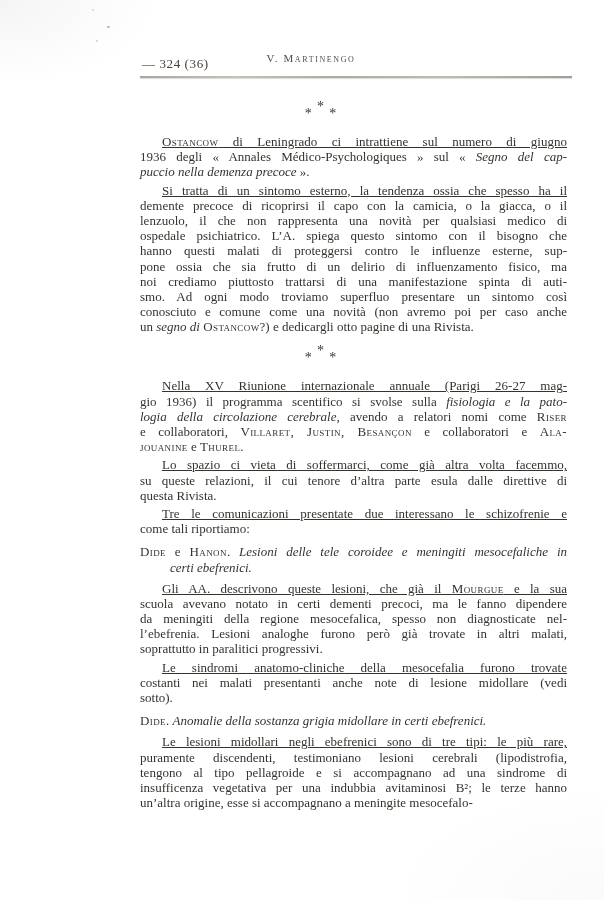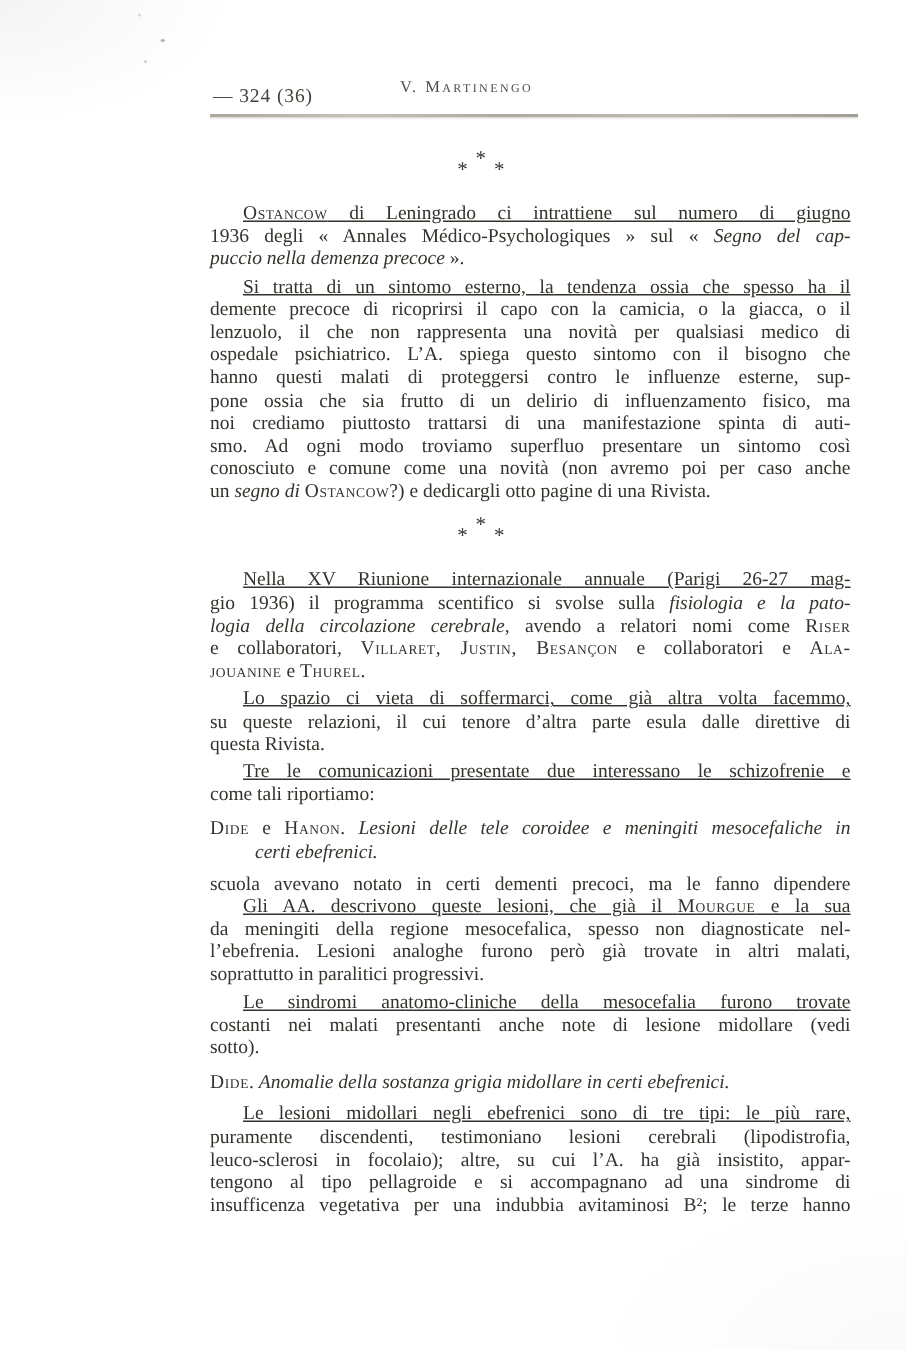--- a/index.html
+++ b/index.html
@@ -102,35 +102,35 @@
       </div>
       <div class="block paragraph">
         <div class="line ind1"><span class="seg-r">Tre le comunicazioni presentate due interessano le schizofrenie e</span></div>
         <div class="line natural"><span class="seg-r">come tali riportiamo:</span></div>
       </div>
       <div class="block heading">
         <div class="line"><span class="seg-sc">Dide</span><span class="seg-r"> e </span><span class="seg-sc">Hanon</span><span class="seg-r">. </span><span class="seg-i">Lesioni delle tele coroidee e meningiti mesocefaliche in</span></div>
         <div class="line natural ind2"><span class="seg-i">certi ebefrenici.</span></div>
       </div>
       <div class="block paragraph">
+        <div class="line ind1"><span class="seg-r">Gli AA. descrivono queste lesioni, che già il </span><span class="seg-sc">Mourgue</span><span class="seg-r"> e la sua</span></div>
         <div class="line"><span class="seg-r">scuola avevano notato in certi dementi precoci, ma le fanno dipendere</span></div>
-        <div class="line ind1"><span class="seg-r">Gli AA. descrivono queste lesioni, che già il </span><span class="seg-sc">Mourgue</span><span class="seg-r"> e la sua</span></div>
         <div class="line"><span class="seg-r">da meningiti della regione mesocefalica, spesso non diagnosticate nel-</span></div>
         <div class="line"><span class="seg-r">l’ebefrenia. Lesioni analoghe furono però già trovate in altri malati,</span></div>
         <div class="line natural"><span class="seg-r">soprattutto in paralitici progressivi.</span></div>
       </div>
       <div class="block paragraph">
         <div class="line ind1"><span class="seg-r">Le sindromi anatomo-cliniche della mesocefalia furono trovate</span></div>
         <div class="line"><span class="seg-r">costanti nei malati presentanti anche note di lesione midollare (vedi</span></div>
         <div class="line natural"><span class="seg-r">sotto).</span></div>
       </div>
       <div class="block heading">
         <div class="line natural"><span class="seg-sc">Dide</span><span class="seg-r">. </span><span class="seg-i">Anomalie della sostanza grigia midollare in certi ebefrenici.</span></div>
       </div>
       <div class="block paragraph">
         <div class="line ind1"><span class="seg-r">Le lesioni midollari negli ebefrenici sono di tre tipi: le più rare,</span></div>
         <div class="line"><span class="seg-r">puramente discendenti, testimoniano lesioni cerebrali (lipodistrofia,</span></div>
-        <div class="line"><span class="seg-r">leuco-sclerosi in focolaio); altre, su cui l’A. ha già insistito, appar-</span></div>
         <div class="line"><span class="seg-r">tengono al tipo pellagroide e si accompagnano ad una sindrome di</span></div>
         <div class="line"><span class="seg-r">insufficenza vegetativa per una indubbia avitaminosi B²; le terze hanno</span></div>
+        <div class="line natural"><span class="seg-r">un’altra origine, esse si accompagnano a meningite mesocefalo-</span></div>
       </div>
     </div>
 </div>
 
 </body></html>

